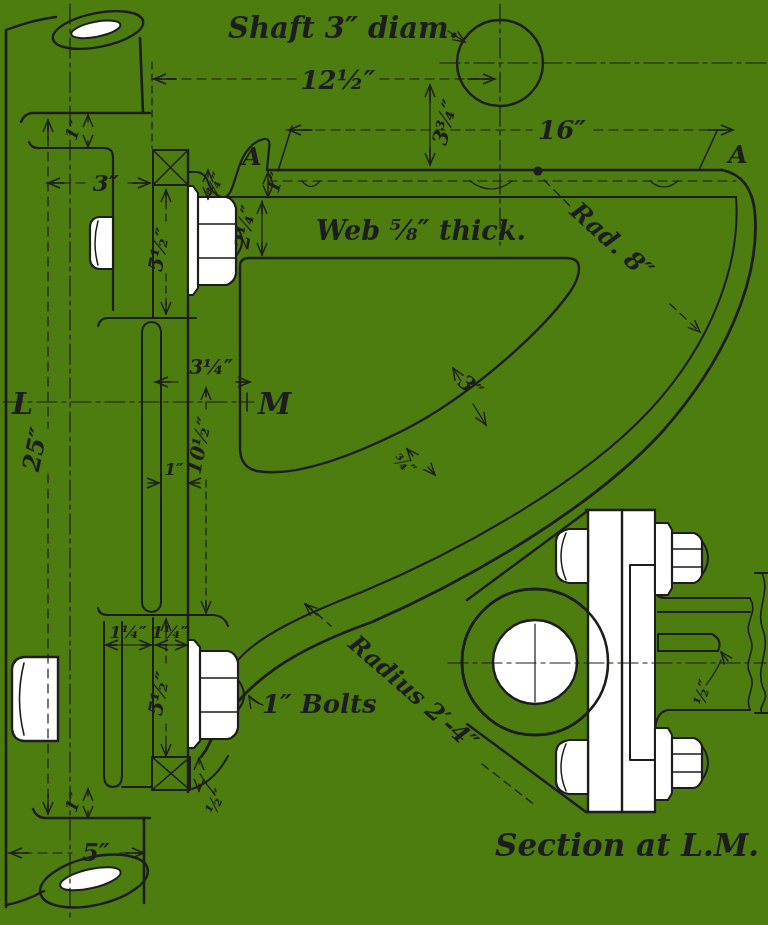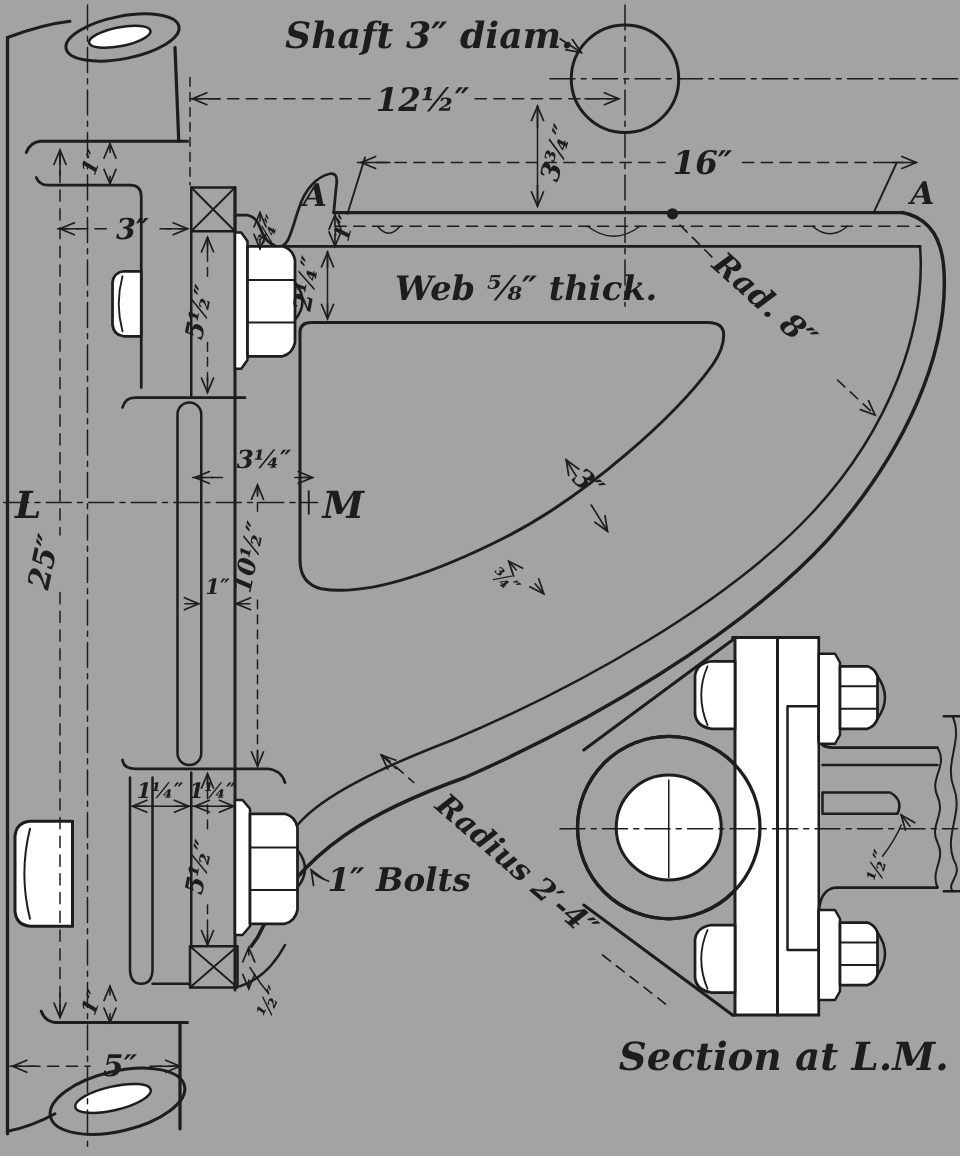--- a/index.html
+++ b/index.html
@@ -1,16 +1,16 @@
 <!DOCTYPE html>
 <html><head>
 <meta charset="utf-8">
 <style>
   html,body{margin:0;padding:0;background:#ffffff;}
-  .stage{width:768px;height:925px;position:relative;background:#a3a3a3;overflow:hidden;}
+  .stage{width:768px;height:925px;position:relative;background:#4d7c0f;overflow:hidden;}
   .ink{stroke:#1d1d1b;fill:none;stroke-linecap:round;stroke-linejoin:round;}
   .w1{stroke-width:1.2}.w13{stroke-width:1.3}.w15{stroke-width:1.5}.w16{stroke-width:1.6}
   .w2{stroke-width:2}.w22{stroke-width:2.2}.w24{stroke-width:2.4}.w26{stroke-width:2.6}.w28{stroke-width:2.8}
   .dash{stroke-dasharray:9,6}
   .dash2{stroke-dasharray:7,5}
   .dd{stroke-dasharray:20,5,4,5}
   .wf{fill:#ffffff}
   text.t{fill:#1d1d1b;font-family:"DejaVu Serif",serif;font-style:italic;}
   text.scr{font-weight:bold;}
   .mid{text-anchor:middle}

